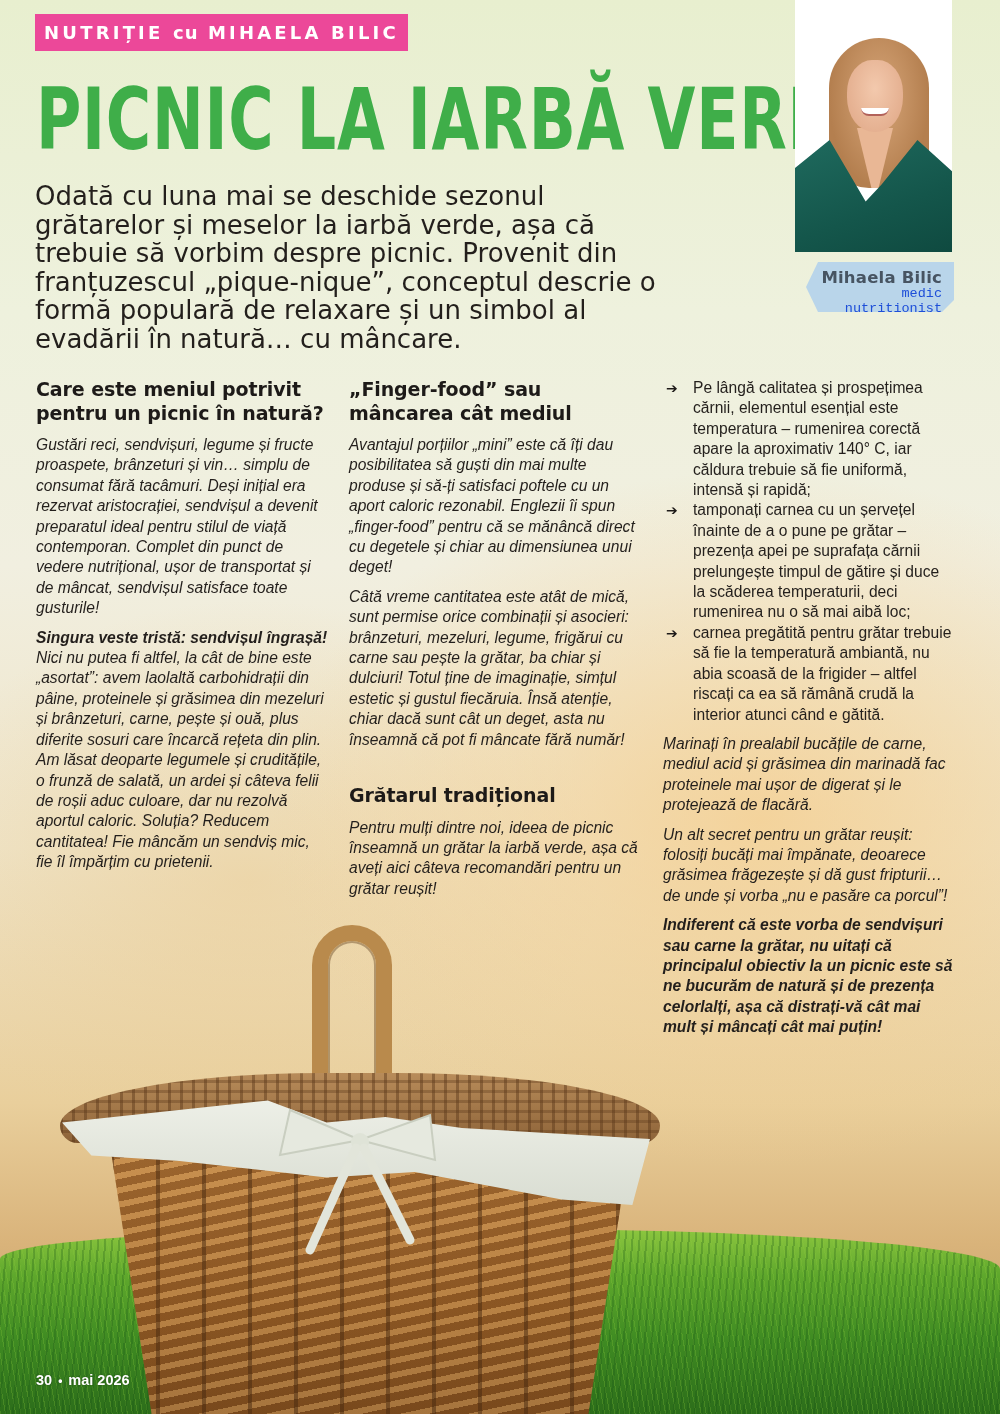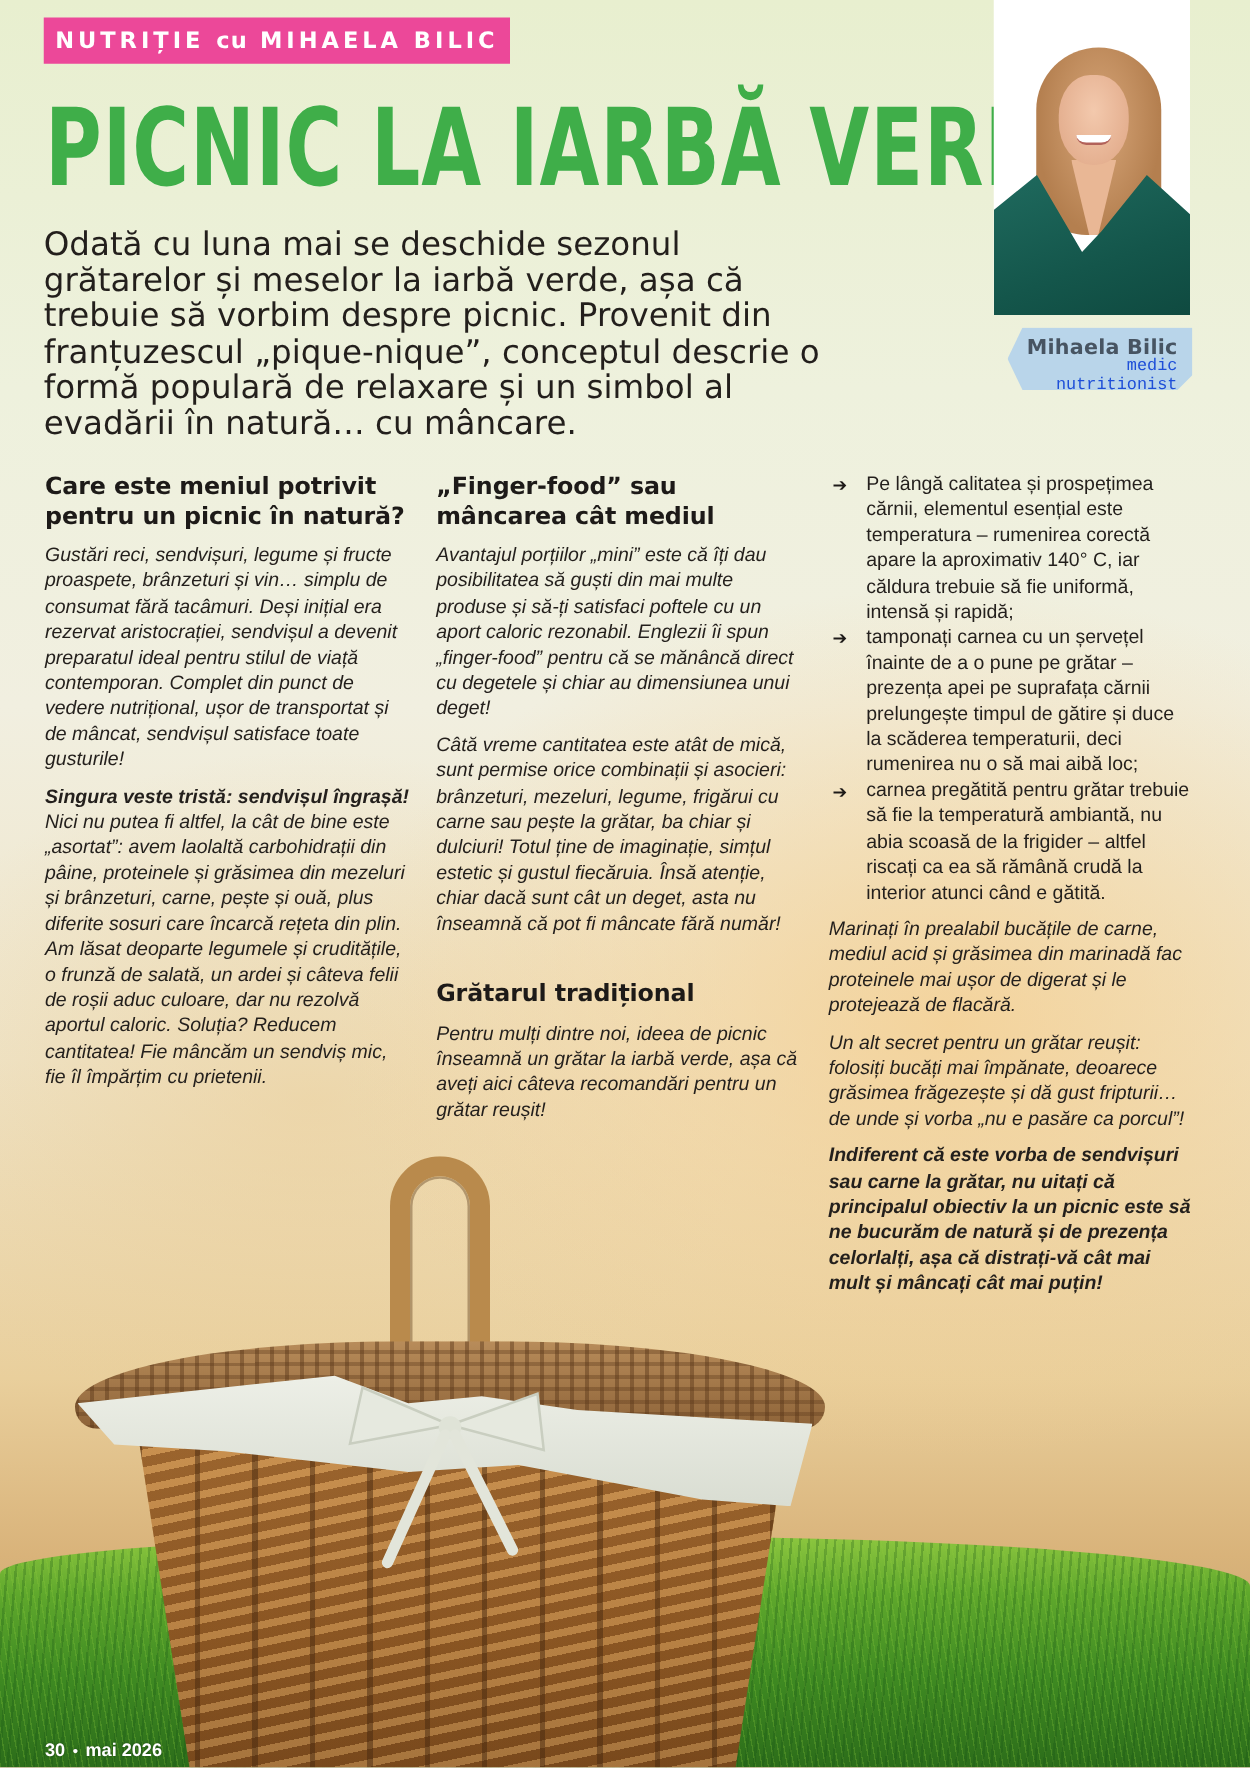--- a/index.html
+++ b/index.html
@@ -146,21 +146,20 @@
   .bullets li { position: relative; padding-left: 30px; }
   .bullets li .arrow {
     position: absolute; left: 3px; top: 0; font-size: 14px; font-weight: bold; color: #1d1a18;
   }
   .col3 .closing { font-weight: bold; }
 
   .footer {
     position: absolute; left: 36px; top: 1372px;
     color: #fff; font-weight: bold; font-size: 14.5px;
     text-shadow: 0 0 2px rgba(0,0,0,0.4);
-    margin-top: 21px;
   }
   .footer .dot { margin: 0 6px; font-size: 12px; }
   .footer .issue { font-weight: bold; }
 </style>
 </head>
 <body>
 
 <div class="page">
 
   <div class="grass"></div>

